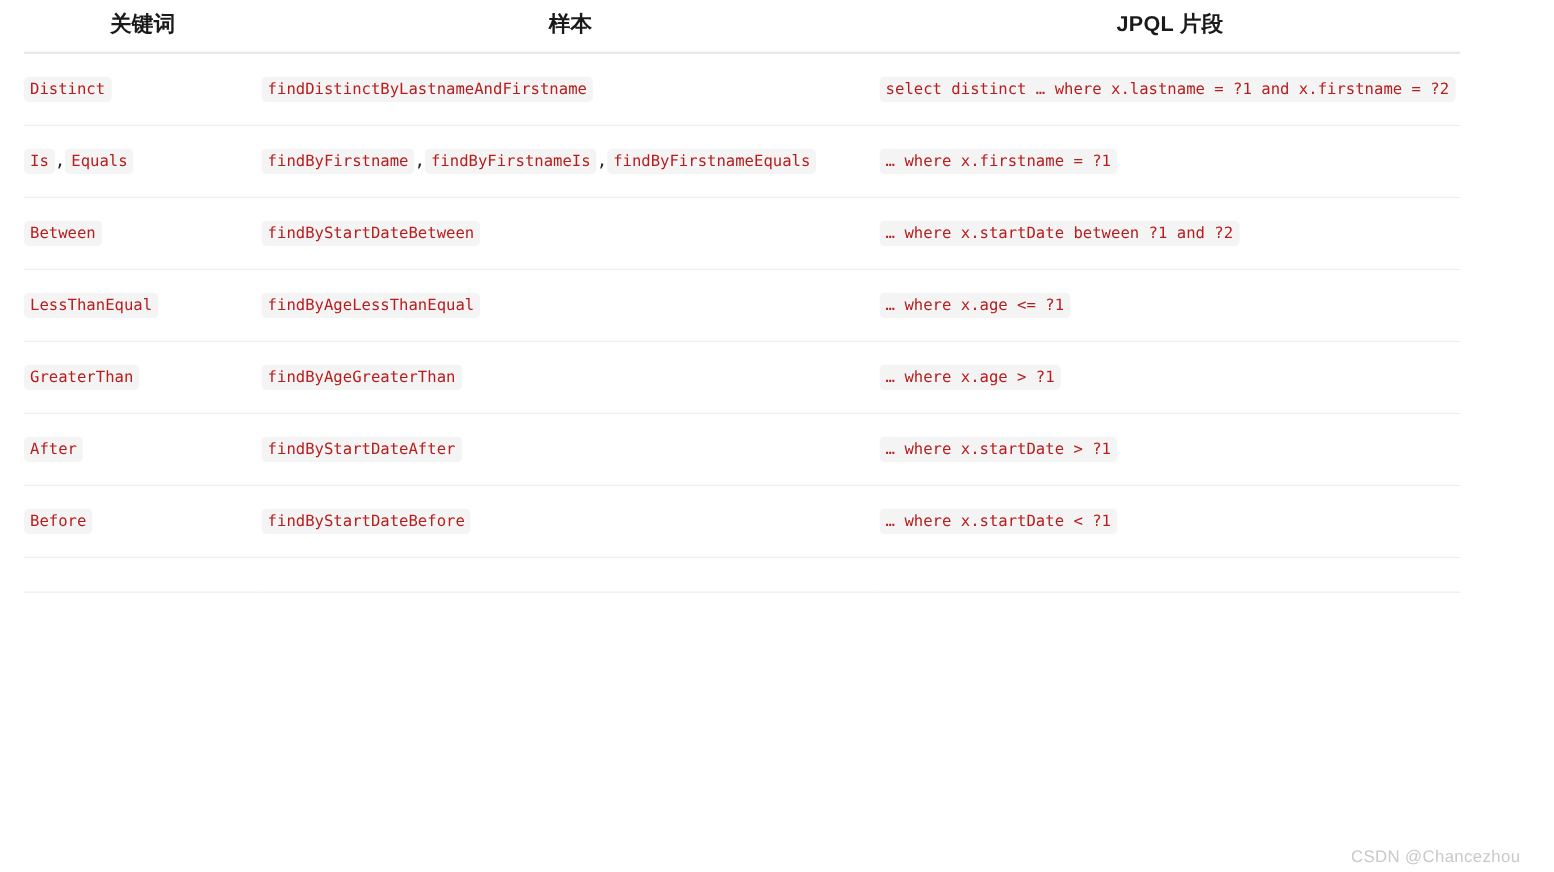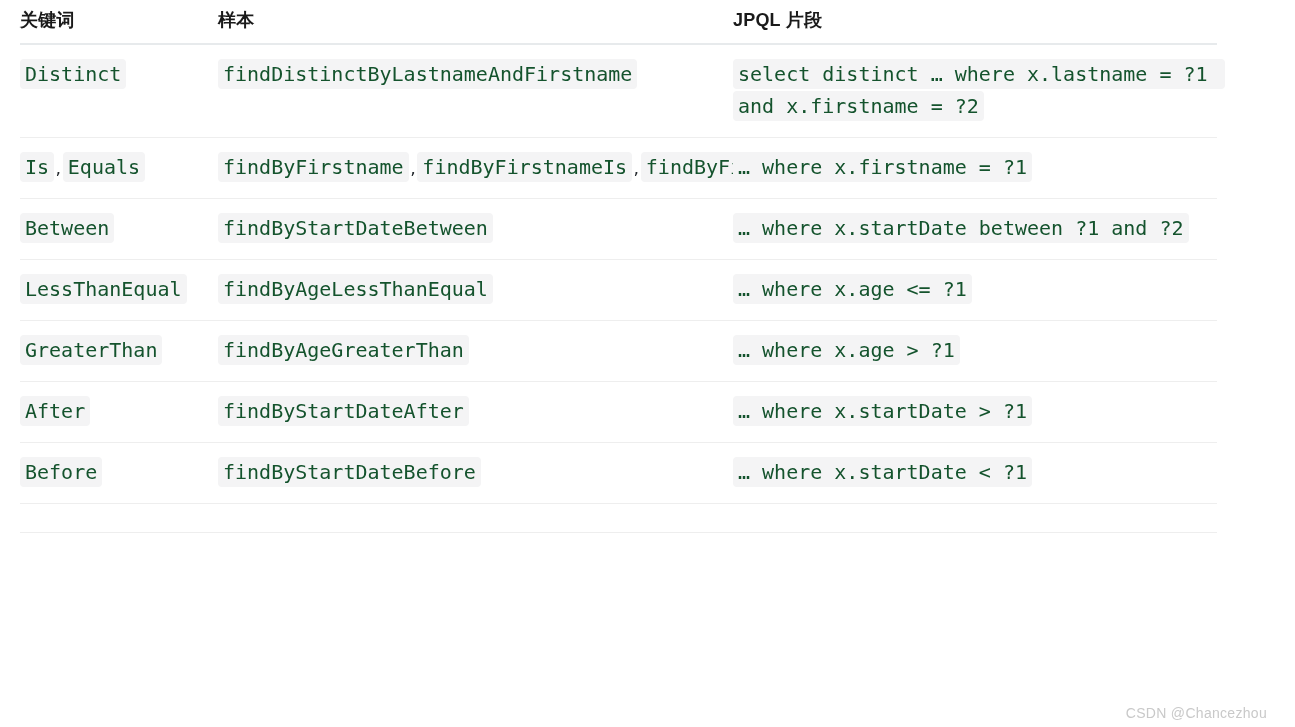--- a/index.html
+++ b/index.html
@@ -22,21 +22,21 @@
     width: 1197px;
   }
 
   table.kw-table {
     width: 1197px;
     border-collapse: collapse;
     table-layout: fixed;
   }
 
   table.kw-table th {
-    text-align: left;
+    text-align: center;
     font-family: "Liberation Sans", sans-serif;
     font-weight: bold;
     font-size: 18px;
     color: #1a1a1a;
     padding: 8px 0 11px 0;
     border-bottom: 2px solid #e7eaec;
     vertical-align: bottom;
     letter-spacing: 0.2px;
   }
 
@@ -59,22 +59,22 @@
 
   th.col-kw   { padding-left: 18px; }
   td.col-kw   { padding-left: 18px; }
   th.col-smp  { padding-left: 18px; }
   td.col-smp  { padding-left: 16px; margin-left: 34px; }
   th.col-jpql { padding-left: 15px; }
   td.col-jpql { padding-left: 13px; }
 
   code.chip {
     font-family: "DejaVu Sans Mono", "Liberation Mono", monospace;
-    font-size: 20px;
-    color: #14532d;
+    font-size: 13px;
+    color: #b91c1c;
     background: #f4f4f5;
     border-radius: 4px;
     padding: 3px 5px;
     white-space: pre-wrap;
     box-decoration-break: clone;
     -webkit-box-decoration-break: clone;
   }
 
   .sep {
     font-family: "DejaVu Sans Mono", "Liberation Mono", monospace;

